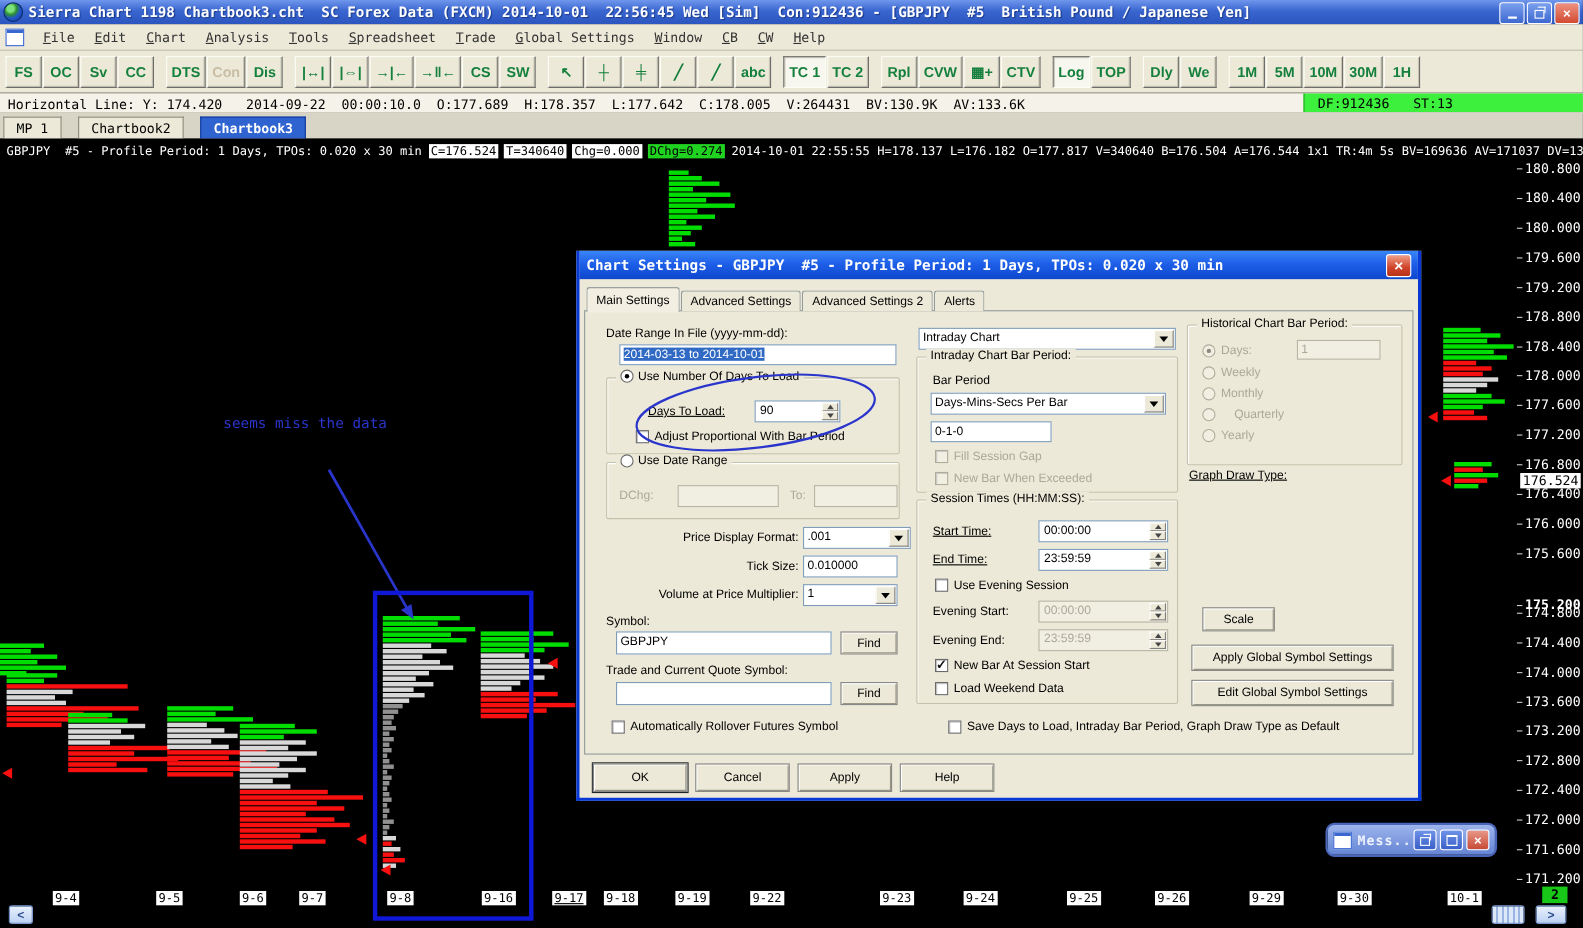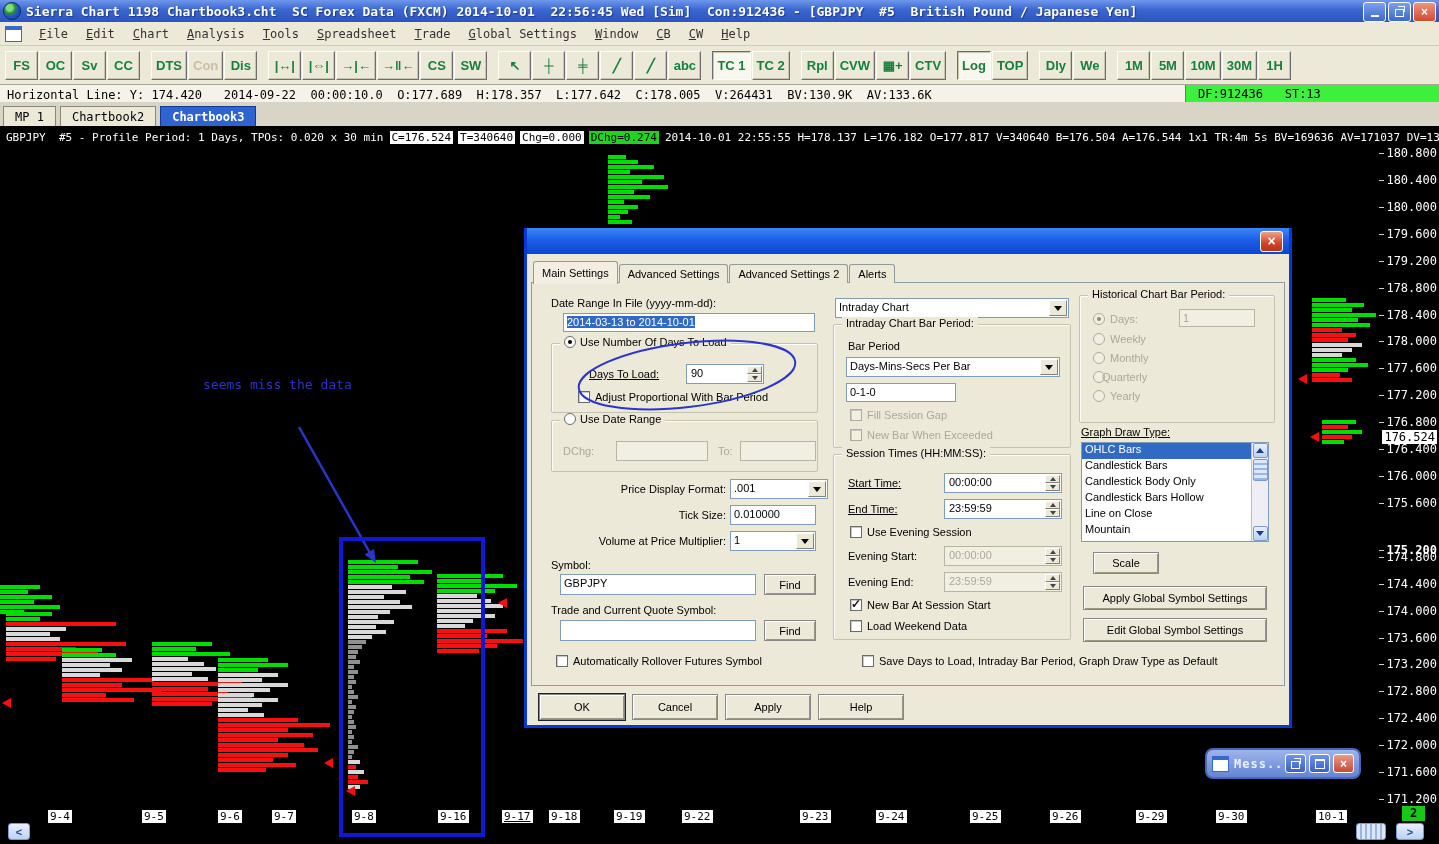--- a/index.html
+++ b/index.html
@@ -23,21 +23,21 @@
   
   .toolbar{position:absolute;top:46px;left:0;right:0;height:38px;background:#ece9d8;display:flex;align-items:center;padding-left:5px}
   .tgroup{display:flex;margin-right:10px}
   .tbtn{min-width:33px;height:29px;box-sizing:border-box;padding:0 4px;margin-right:1px;background:#ece9d8;border:1px solid;border-color:#fdfdf6 #6d6d6d #6d6d6d #fdfdf6;box-shadow:inset -1px -1px 0 #c9c5b2;display:flex;align-items:center;justify-content:center;font:bold 13px "Liberation Sans",sans-serif;color:#15803d;white-space:nowrap}
   .tbtn.active{background:#f8f7ef;border-color:#6d6d6d #fdfdf6 #fdfdf6 #6d6d6d;box-shadow:inset 1px 1px 0 #c9c5b2}
   .tbtn.disabled{color:#c9bda4}
   
   .statusrow{position:absolute;top:84px;left:0;right:0;height:17px;background:#f5f3e9;border-top:1px solid #a9a695;border-bottom:1px solid #a9a695;display:flex;align-items:flex-end;padding-left:7px;font:12px "DejaVu Sans Mono",monospace;color:#000;white-space:pre}
   .feedbox{position:absolute;right:0;top:0;bottom:0;width:241px;background:#3df03d;border-left:1px solid #28a828;display:flex;align-items:center;padding-left:12px;white-space:pre}
   
-  .tabrow{position:absolute;top:102px;left:0;right:0;height:24px;background:#d8d4c6;display:flex;align-items:flex-end;gap:4px;padding-left:3px}
+  .tabrow{position:absolute;top:102px;left:0;right:0;height:24px;background:#d8d4c6;display:flex;align-items:flex-end;gap:15px;padding-left:3px}
   .cbtab{height:20px;box-sizing:border-box;padding:2px 11px;background:#ece9d8;border:1px solid #8a8778;border-bottom:none;font:12px "DejaVu Sans Mono",monospace;display:flex;align-items:center;color:#000}
   .cbtab.active{background:#2f63d0;color:#fff;border-color:#123a99;font-weight:bold}
   
   .chart{position:absolute;top:126px;left:0;width:1439px;height:718px;background:#000;overflow:hidden}
   .dataline{position:absolute;top:5px;left:6px;display:flex;gap:6px;align-items:center;font:11px "DejaVu Sans Mono",monospace;color:#fff;white-space:pre}
   .badge{padding:0 2px}
   .badge.white{background:#ffffff;color:#000}
   .badge.green{background:#21d321;color:#000}
   .ylabel{position:absolute;right:2px;height:13px;line-height:13px;font:12px "DejaVu Sans Mono",monospace;color:#fff;white-space:nowrap}
   .ylabel::before{content:"";display:inline-block;width:5px;height:1px;background:#cfcfcf;margin-right:2px;vertical-align:3px}
@@ -435,20 +435,21 @@
     <div class="arrowl" style="left: 1298px; top: 248px;"></div>
     <div class="arrowl" style="left: 1310px; top: 306px;"></div>
     <div class="arrowl" style="left: 2px; top: 572px;"></div>
     <div class="arrowl" style="left: 346px; top: 660px;"></div>
     <div class="arrowl" style="left: 498px; top: 472px;"></div>
     <div class="arrowl" style="left: 324px; top: 632px;"></div>
   </div>
 
 <div class="dialog">
   <div class="dtitle">
+    <span>Chart Settings - GBPJPY  #5 - Profile Period: 1 Days, TPOs: 0.020 x 30 min</span>
     <div class="dclose">×</div>
   </div>
   <div class="dbody">
     <div class="dtabs" id="dtabs">
         <div class="dtab active">Main Settings</div>
         <div class="dtab">Advanced Settings</div>
         <div class="dtab">Advanced Settings 2</div>
         <div class="dtab">Alerts</div>
       </div>
     <div class="dpage">
@@ -602,42 +603,26 @@
       <span class="radlabel dis" style="left:578px;top:30px">Days:</span>
       <div class="xfield disf" style="left:647px;top:26px;width:76px;height:18px">
         <span>1</span>
       </div>
       <div id="histopts">
           <div class="rad disr" style="left: 561px; top: 50px;"></div>
           <div class="radlabel dis" style="left: 578px; top: 50px;">Weekly</div>
           <div class="rad disr" style="left: 561px; top: 69px;"></div>
           <div class="radlabel dis" style="left: 578px; top: 69px;">Monthly</div>
           <div class="rad disr" style="left: 561px; top: 88px;"></div>
-          <div class="radlabel dis" style="left: 570px; top: 88px;">Quarterly</div>
+          <div class="radlabel dis" style="left: 590px; top: 88px;">Quarterly</div>
           <div class="rad disr" style="left: 561px; top: 107px;"></div>
           <div class="radlabel dis" style="left: 578px; top: 107px;">Yearly</div>
         </div>
 
       <span class="lbl" style="left:549px;top:143px;text-decoration:underline">Graph Draw Type:</span>
-      <div class="listbox" style="left:549px;top:159px;width:188px;height:100px">
-        <div id="gdlist" style="margin-right:16px">
-            <div class="litem sel">OHLC Bars</div>
-            <div class="litem">Candlestick Bars</div>
-            <div class="litem">Candlestick Body Only</div>
-            <div class="litem">Candlestick Bars Hollow</div>
-            <div class="litem">Line on Close</div>
-            <div class="litem">Mountain</div>
-          </div>
-        <div class="lsb">
-          <div class="lsbtn lsup"></div>
-          <div class="lsthumb"></div>
-          <div class="lsfill"></div>
-          <div class="lsbtn lsdn"></div>
-        </div>
-      </div>
       <div class="btn" style="left:561px;top:269px;width:66px;height:22px">Scale</div>
       <div class="btn" style="left:551px;top:303px;width:184px;height:24px">Apply Global Symbol Settings</div>
       <div class="btn" style="left:551px;top:335px;width:184px;height:24px">Edit Global Symbol Settings</div>
     </div>
 
     <div class="btn default" style="left:12px;top:440px;width:86px;height:26px">OK</div>
     <div class="btn" style="left:105px;top:440px;width:86px;height:26px">Cancel</div>
     <div class="btn" style="left:198px;top:440px;width:86px;height:26px">Apply</div>
     <div class="btn" style="left:291px;top:440px;width:86px;height:26px">Help</div>
   </div>

